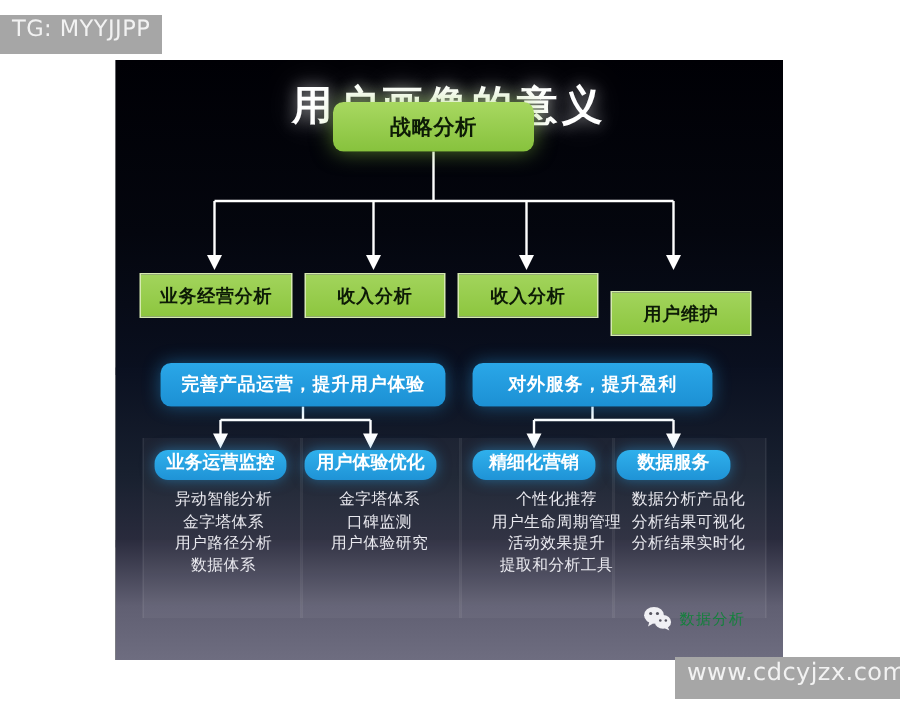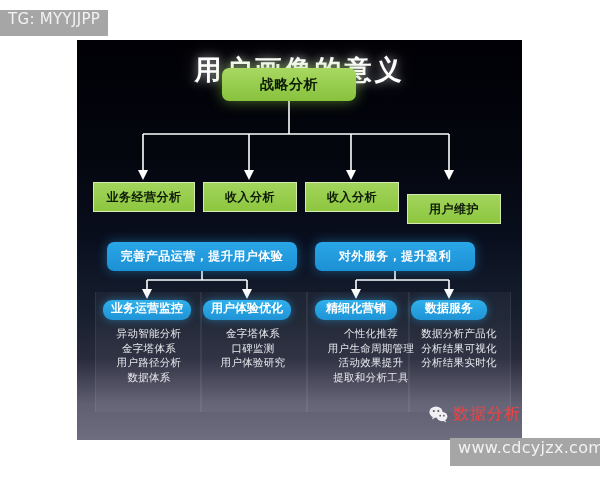--- a/index.html
+++ b/index.html
@@ -70,21 +70,21 @@
   .list{position:absolute;top:286px;width:104px;text-align:center;color:#e9e9ef;
         font-size:10.5px;line-height:14.5px;letter-spacing:.3px;}
   #l0{left:20px;} #l1{left:124px;} #l2{left:244px;width:100px;} #l3{left:332px;width:100px;}
   .list div{white-space:nowrap;}
 
   
   #wires{position:absolute;left:0;top:0;width:445px;height:400px;}
 
   
   #wechat{position:absolute;left:352px;top:364px;display:flex;align-items:center;gap:5px;}
-  #wechat .wtxt{color:#ef4444;font-size:16px;letter-spacing:1px;}
+  #wechat .wtxt{color:#15803d;font-size:10px;letter-spacing:1px;}
 </style>
 </head>
 <body>
 
 <div class="wm" id="wm-top">
   <span>TG: MYYJJPP</span>
 </div>
 
 <div id="poster">
   <div class="bgtop"></div>

